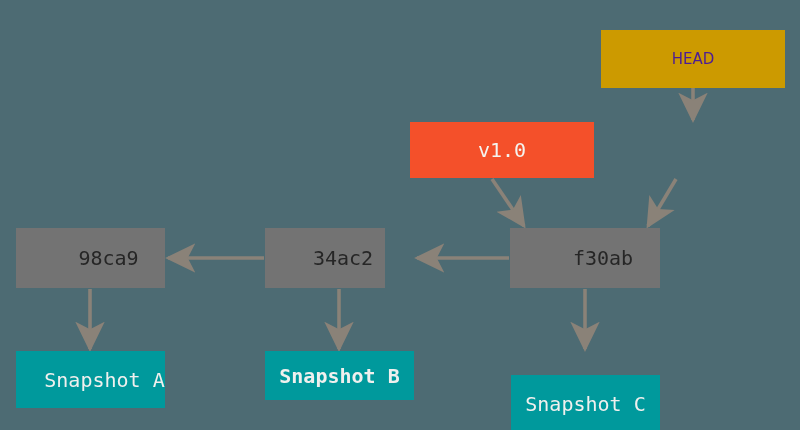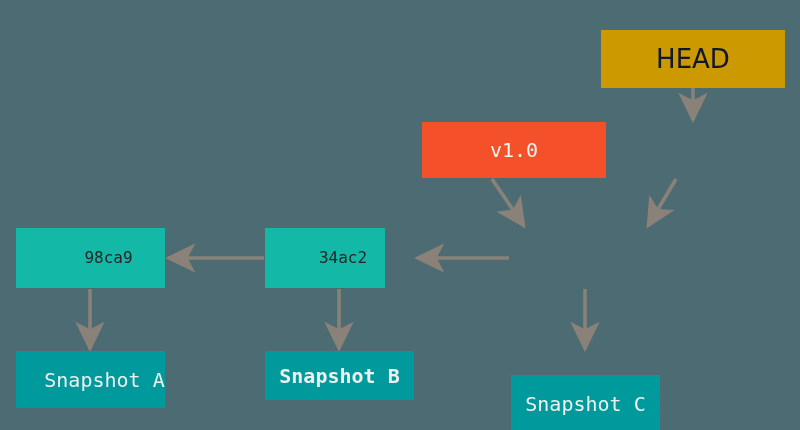--- a/index.html
+++ b/index.html
@@ -32,34 +32,33 @@
     position: absolute;
     display: flex;
     align-items: center;
     justify-content: center;
     box-sizing: border-box;
     line-height: 1;
     white-space: nowrap;
   }
   .node-head {
     background: #cc9a00;
-    color: #0f172a;
-    font-size: 26px;
+    color: #4c1d95;
+    font-size: 15px;
     font-family: "DejaVu Sans", sans-serif;
   }
   .node-ref {
     background: #f4502a;
     color: #f4f4f0;
     font-size: 20px;
-    margin-left: 12px;
   }
   .node-commit {
-    background: #14b8a6;
+    background: #737373;
     color: #262626;
-    font-size: 16px;
+    font-size: 20px;
     padding-left: 36px;
   }
   .node-snapshot {
     background: #00999c;
     color: #f0f0ee;
     font-size: 20px;
   }
 </style>
 </head>
 <body>
@@ -92,20 +91,21 @@
 
   <div class="node node-head" style="left:601px; top:30px; width:184px; height:58px;">HEAD</div>
 
   <div class="node node-ref" style="left:410px; top:122px; width:184px; height:56px;">v1.0</div>
 
 
   <div class="node node-commit" style="left:16px; top:228px; width:149px; height:60px;">98ca9</div>
 
   <div class="node node-commit" style="left:265px; top:228px; width:120px; height:60px;">34ac2</div>
 
+  <div class="node node-commit" style="left:510px; top:228px; width:150px; height:60px;">f30ab</div>
 
   <div class="node node-snapshot" style="left:16px; top:351px; width:149px; height:57px;padding-left:28px;">Snapshot A</div>
 
   <div class="node node-snapshot" style="left:265px; top:351px; width:149px; height:49px;font-weight:bold;">Snapshot B</div>
 
   <div class="node node-snapshot" style="left:511px; top:351px; width:149px; height:57px;margin-top:24px;">Snapshot C</div>
 
 </div>
 
 </body></html>

